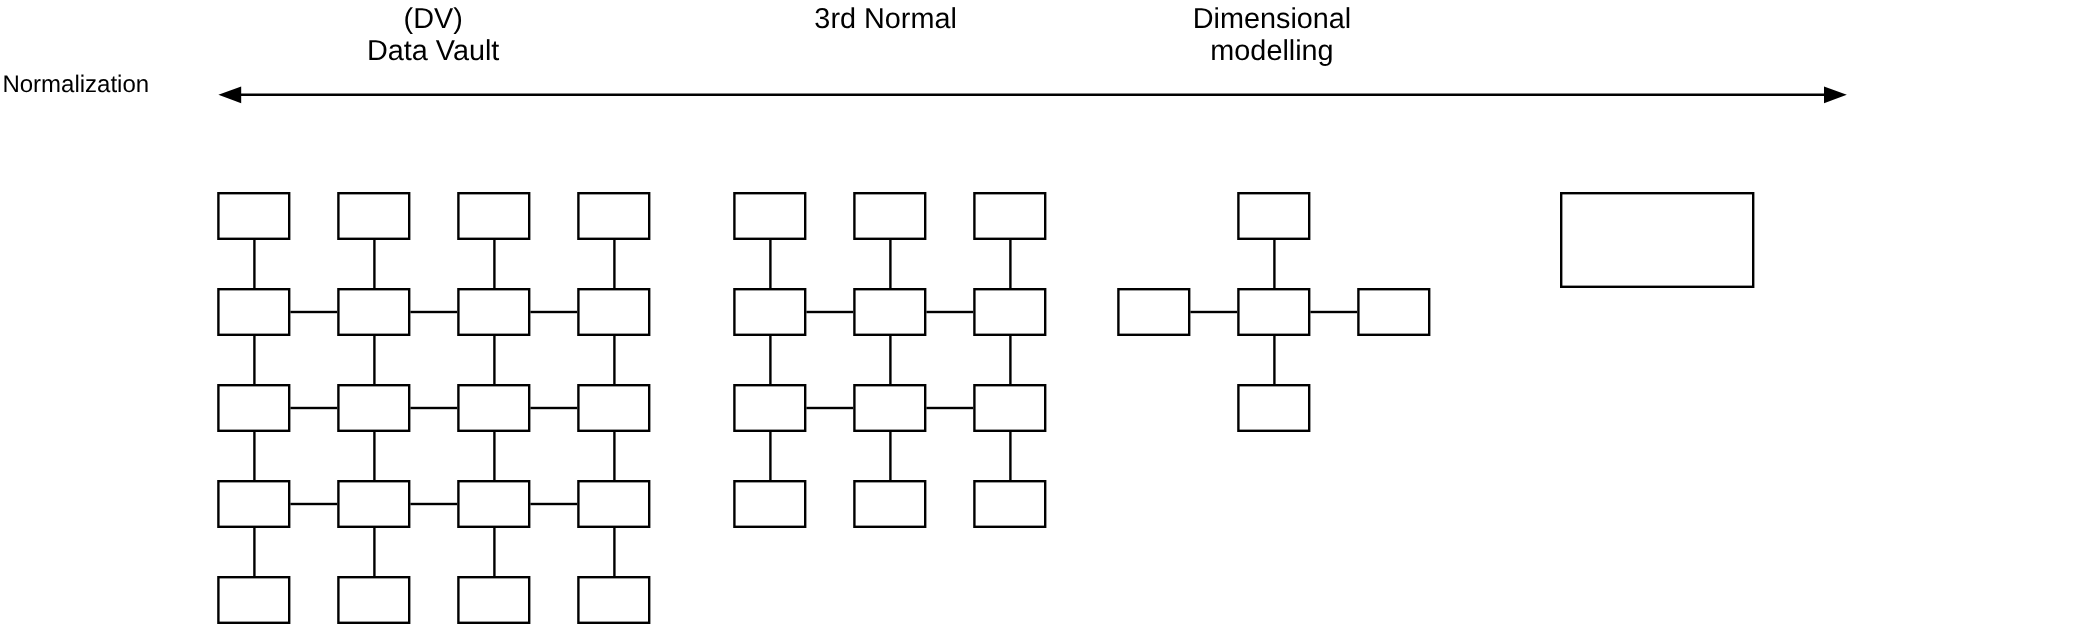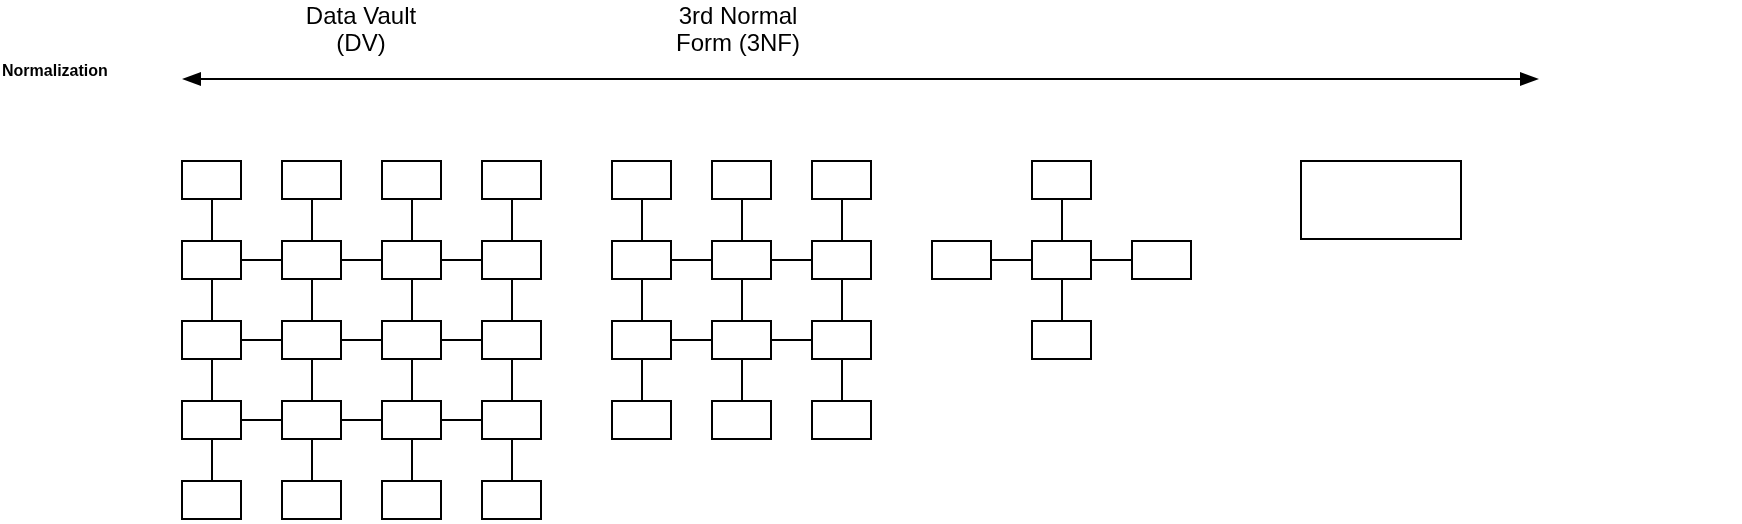--- a/index.html
+++ b/index.html
@@ -8,21 +8,21 @@
     width:1742px; height:524px;
     background:var(--bg);
     font-family:"Liberation Sans", sans-serif;
     color:var(--ink);
     position:relative;
     overflow:hidden;
   }
   #canvas { position:absolute; left:0; top:0; width:1742px; height:524px; }
   .edge-label {
     position:absolute; top:58px;
-    font-size:16px; line-height:26px; white-space:nowrap;font-weight:bold;
+    font-size:20px; line-height:26px; white-space:nowrap;
   }
   #norm-label { left:2px; }
   #denorm-label { left:1562px; }
   .method-label {
     position:absolute; top:2px; width:220px;
     text-align:center; font-size:24px; line-height:27px; white-space:nowrap;
   }
   #arrow-svg { position:absolute; left:0; top:0; pointer-events:none; }
   #arrow-svg line { stroke:var(--ink); stroke-width:2; }
   #arrow-svg polygon { fill:var(--ink); stroke:none; }
@@ -41,26 +41,29 @@
   <div class="edge-label" id="norm-label">Normalization</div>
 
   <svg id="arrow-svg" width="1742" height="524">
     <line id="arrow-line" x1="199" x2="1522" y1="79" y2="79"></line>
     <polygon id="arrow-head-left" points="182,79 201,72 201,86"></polygon>
     <polygon id="arrow-head-right" points="1539,79 1520,72 1520,86"></polygon>
   </svg>
 
 
   <div class="method-label" style="left:251px">
+    <div>(DV)</div>
     <div>Data Vault</div>
-    <div>(DV)</div>
   </div>
   <div class="method-label" style="left:628px">
     <div>3rd Normal</div>
-    <div>Form (3NF)</div>
+  </div>
+  <div class="method-label" style="left:950px">
+    <div>Dimensional</div>
+    <div>modelling</div>
   </div>
 
   <div id="diagram-layer">
       <div class="diagram-group">
         <div class="tbox" style="left: 181px; top: 160px; width: 61px; height: 40px;"></div>
         <div class="tbox" style="left: 281px; top: 160px; width: 61px; height: 40px;"></div>
         <div class="tbox" style="left: 381px; top: 160px; width: 61px; height: 40px;"></div>
         <div class="tbox" style="left: 481px; top: 160px; width: 61px; height: 40px;"></div>
         <div class="tbox" style="left: 181px; top: 240px; width: 61px; height: 40px;"></div>
         <div class="tbox" style="left: 281px; top: 240px; width: 61px; height: 40px;"></div>

